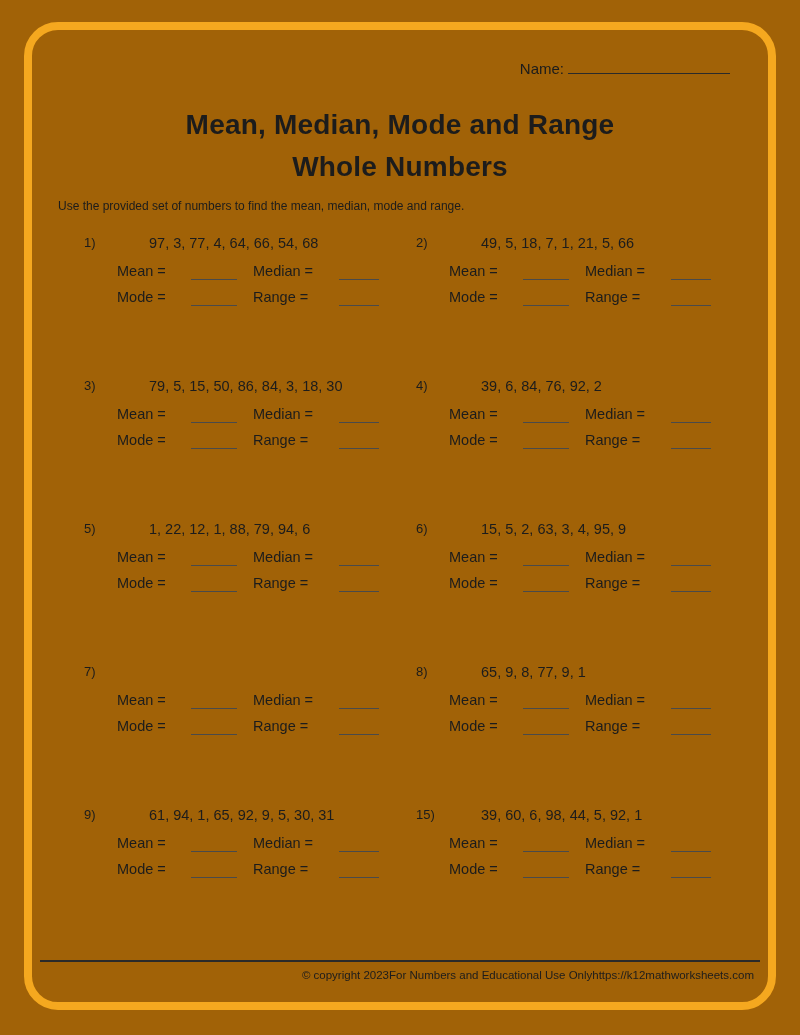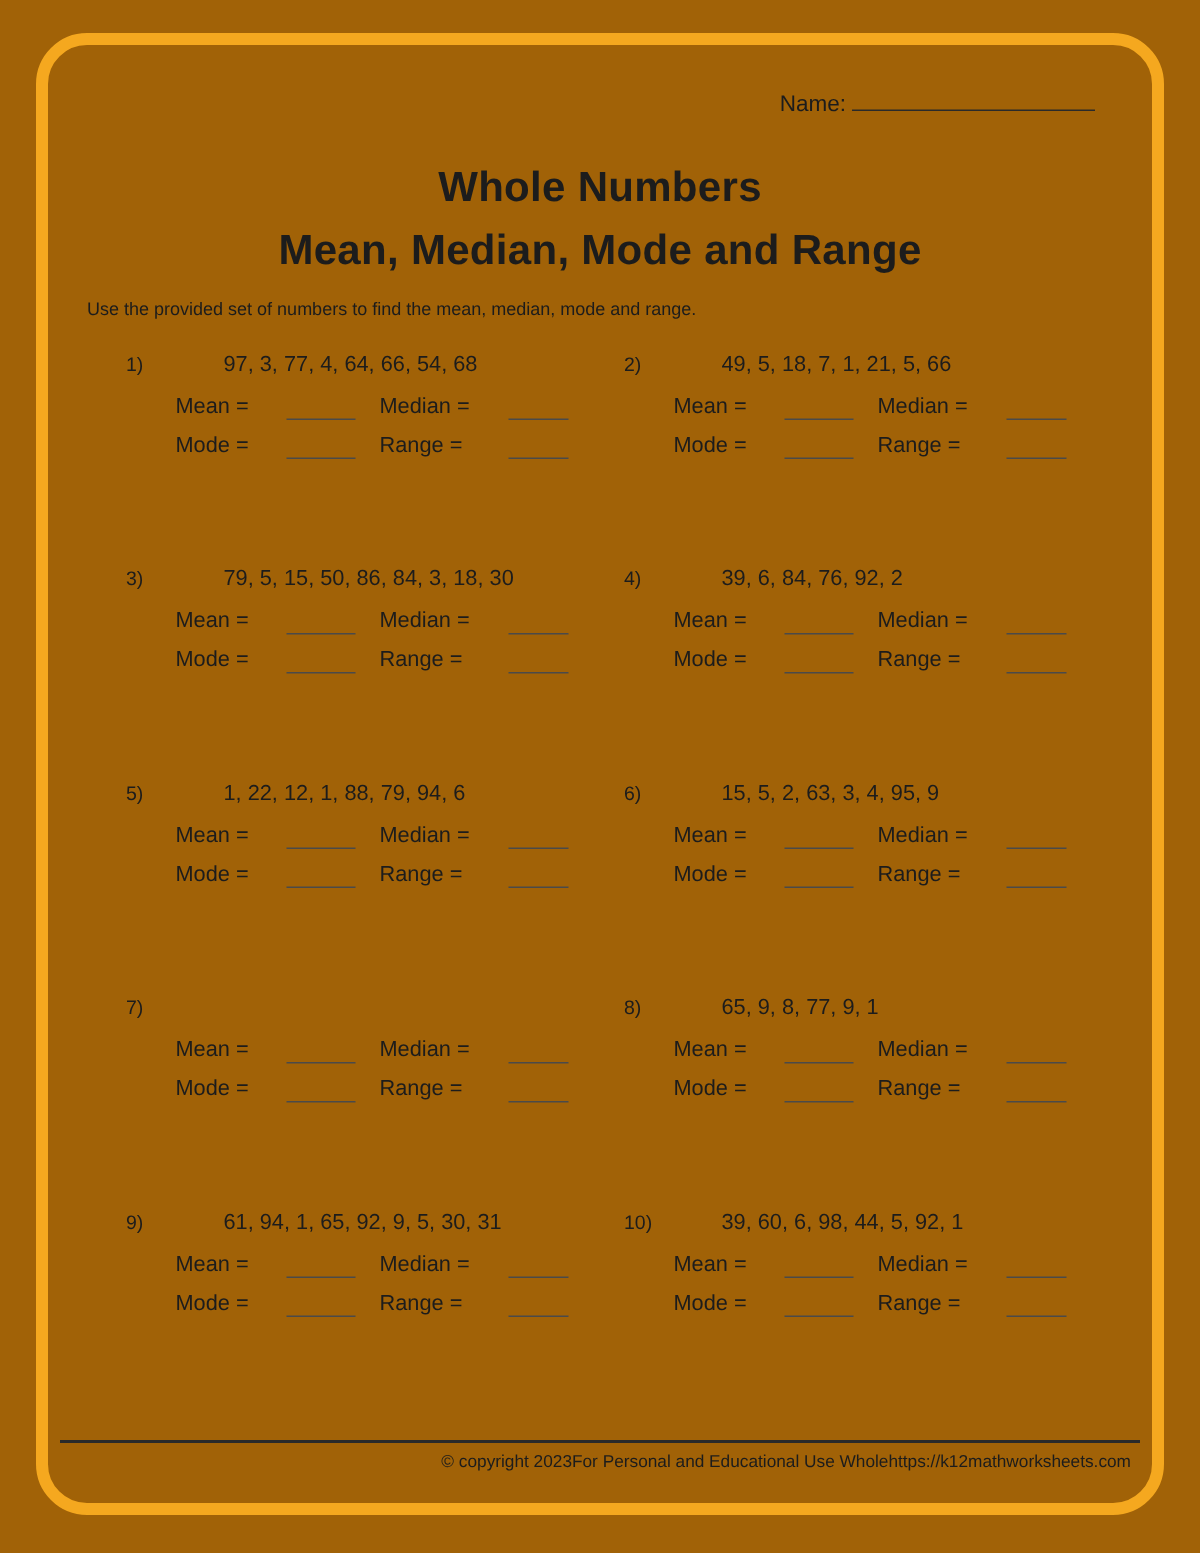--- a/index.html
+++ b/index.html
@@ -117,22 +117,22 @@
 
 <div class="page">
   <div class="frame"></div>
 
   <div class="name-row">
     <span>Name:</span>
     <span class="name-blank"></span>
   </div>
 
   <div class="title">
+    <div>Mean, Median, Mode and Range</div>
     <div>Whole Numbers</div>
-    <div>Mean, Median, Mode and Range</div>
   </div>
 
   <div class="instructions">Use the provided set of numbers to find the mean, median, mode and range.</div>
 
   <div class="problems-grid">
   <div class="problem">
     <div class="problem-head">
       <span class="pnum">1)</span>
       <span class="pnums">97, 3, 77, 4, 64, 66, 54, 68</span>
     </div>
@@ -296,37 +296,37 @@
     <div class="prow">
       <span class="plabel first">Mode =</span>
       <span class="blank wide"></span>
       <span class="plabel second">Range =</span>
       <span class="blank small"></span>
     </div>
   </div>
 
   <div class="problem">
     <div class="problem-head">
-      <span class="pnum">10)</span>
+      <span class="pnum">15)</span>
       <span class="pnums">39, 60, 6, 98, 44, 5, 92, 1</span>
     </div>
     <div class="prow">
       <span class="plabel first">Mean =</span>
       <span class="blank wide"></span>
       <span class="plabel second">Median =</span>
       <span class="blank small"></span>
     </div>
     <div class="prow">
       <span class="plabel first">Mode =</span>
       <span class="blank wide"></span>
       <span class="plabel second">Range =</span>
       <span class="blank small"></span>
     </div>
   </div>
 </div>
 
   <div class="footer-line"></div>
   <div class="footer-row">
     <span>© copyright 2023</span>
-    <span>For Personal and Educational Use Whole</span>
+    <span>For Numbers and Educational Use Only</span>
     <span>https://k12mathworksheets.com</span>
   </div>
 </div>
 
 </body></html>

